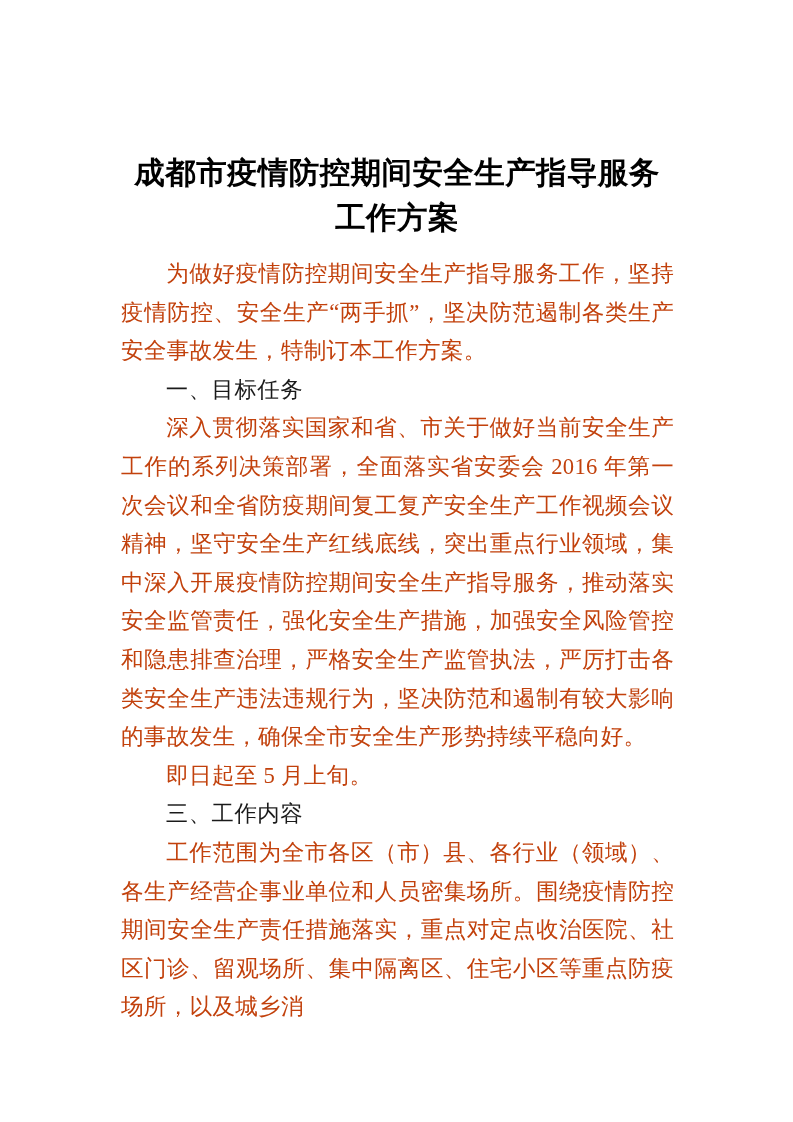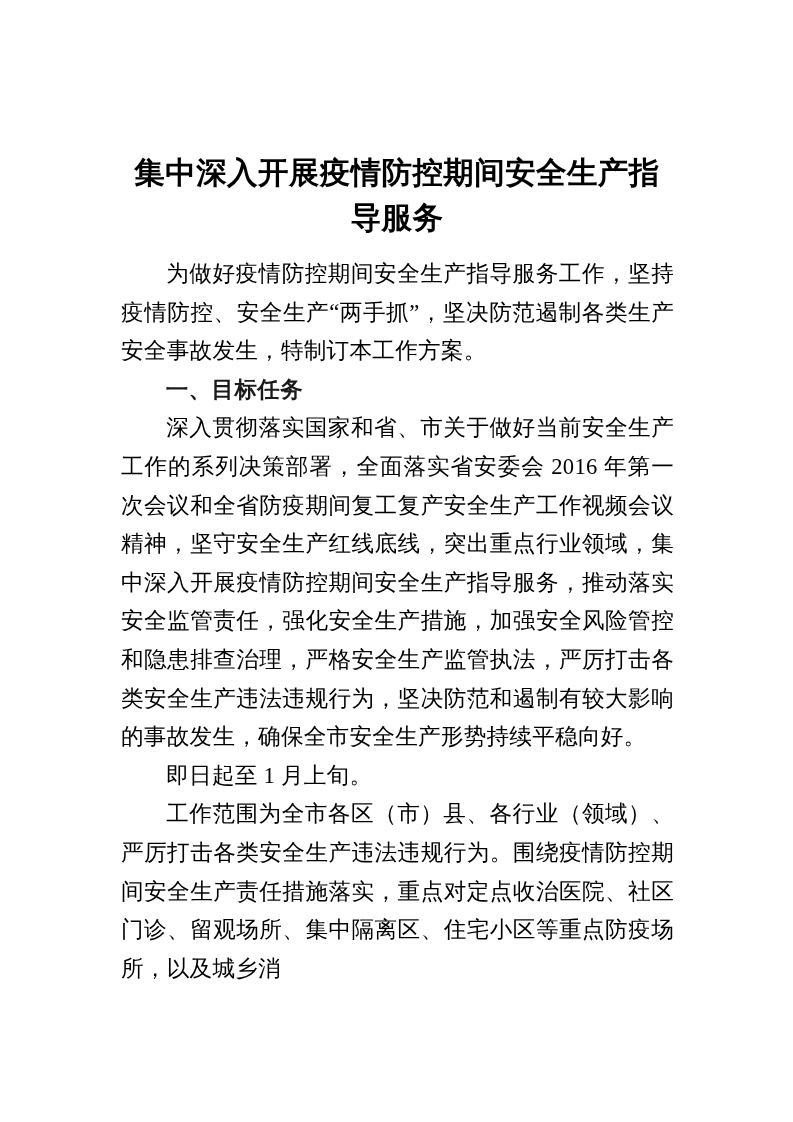--- a/index.html
+++ b/index.html
@@ -44,48 +44,49 @@
     left: 121px;
     top: 255px;
     width: 553px;
   }
 
   .para {
     margin: 0;
     font-family: "Liberation Serif", "DejaVu Serif", serif;
     font-size: 22.6px;
     line-height: 38.6px;
-    color: #000000;
+    color: #c2410c;
     text-align: justify;
     text-justify: inter-ideograph;
     text-indent: 2em;
     word-break: break-all;
     letter-spacing: 0.25px;
   }
 
   .heading {
     margin: 0;
     font-family: "Liberation Sans", "DejaVu Sans", sans-serif;
-    font-weight: bold;
+    font-weight: normal;
     font-size: 22.4px;
     line-height: 38.6px;
     color: #1a1a1a;
     text-indent: 2em;
     letter-spacing: 0.5px;
     word-break: break-all;
   }
 </style>
 </head>
 <body>
 
 <div class="page">
 
-  <h1 class="doc-title">集中深入开展疫情防控期间安全生产指导服务</h1>
+  <h1 class="doc-title">成都市疫情防控期间安全生产指导服务工作方案</h1>
 
   <div class="body-col">
       <p class="para">为做好疫情防控期间安全生产指导服务工作，坚持疫情防控、安全生产“两手抓”，坚决防范遏制各类生产安全事故发生，特制订本工作方案。</p>
       <p class="heading">一、目标任务</p>
       <p class="para">深入贯彻落实国家和省、市关于做好当前安全生产工作的系列决策部署，全面落实省安委会 2016 年第一次会议和全省防疫期间复工复产安全生产工作视频会议精神，坚守安全生产红线底线，突出重点行业领域，集中深入开展疫情防控期间安全生产指导服务，推动落实安全监管责任，强化安全生产措施，加强安全风险管控和隐患排查治理，严格安全生产监管执法，严厉打击各类安全生产违法违规行为，坚决防范和遏制有较大影响的事故发生，确保全市安全生产形势持续平稳向好。</p>
-      <p class="para">即日起至 1 月上旬。</p>
-      <p class="para">工作范围为全市各区（市）县、各行业（领域）、严厉打击各类安全生产违法违规行为。围绕疫情防控期间安全生产责任措施落实，重点对定点收治医院、社区门诊、留观场所、集中隔离区、住宅小区等重点防疫场所，以及城乡消</p>
+      <p class="para">即日起至 5 月上旬。</p>
+      <p class="heading">三、工作内容</p>
+      <p class="para">工作范围为全市各区（市）县、各行业（领域）、各生产经营企事业单位和人员密集场所。围绕疫情防控期间安全生产责任措施落实，重点对定点收治医院、社区门诊、留观场所、集中隔离区、住宅小区等重点防疫场所，以及城乡消</p>
     </div>
 
 </div>
 
 </body></html>

